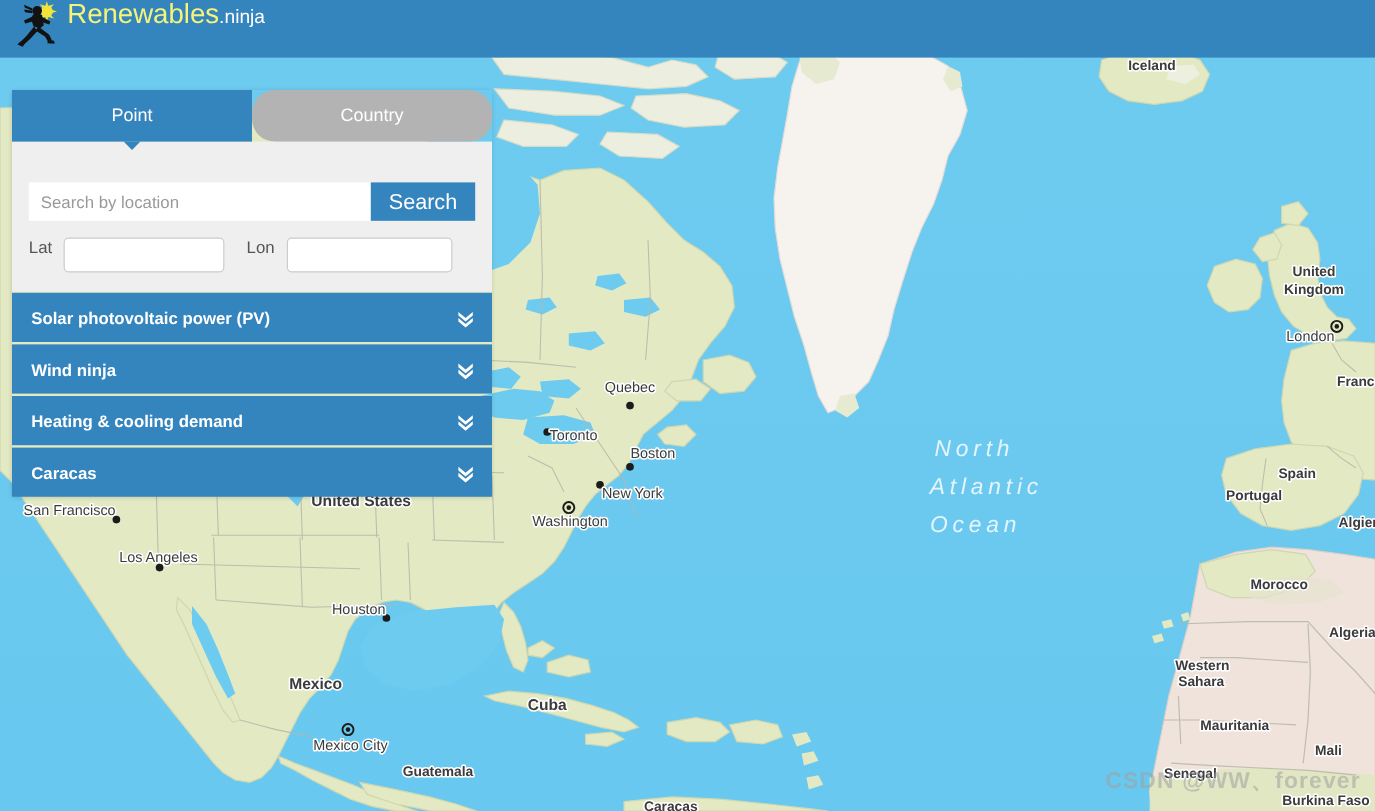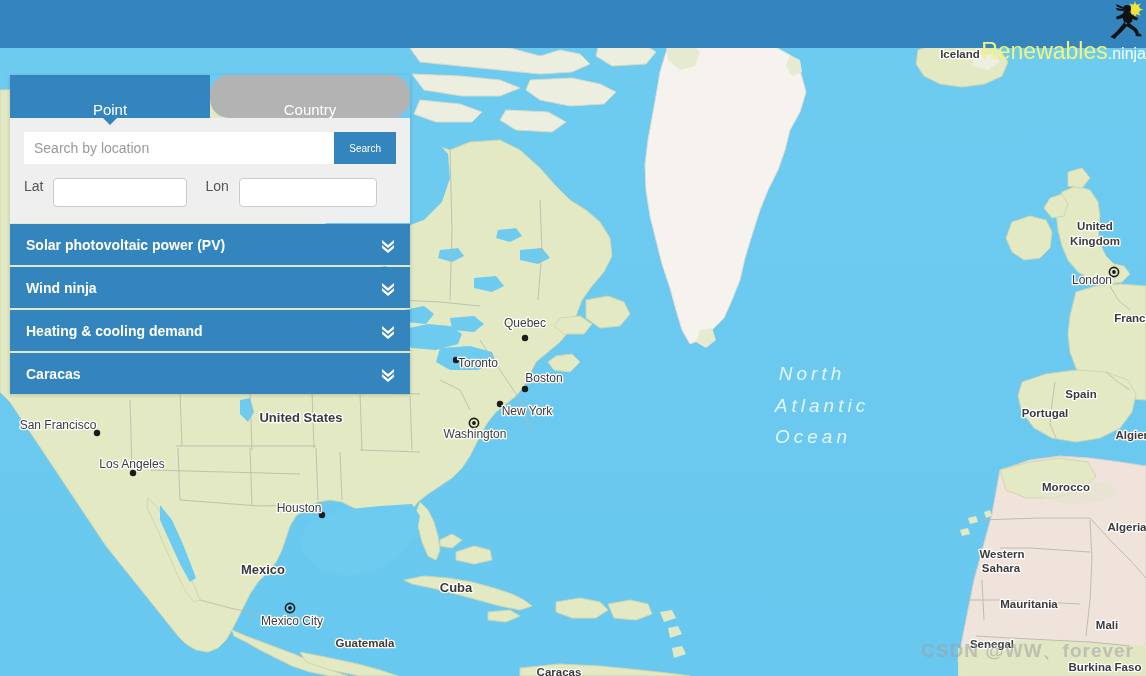--- a/index.html
+++ b/index.html
@@ -52,22 +52,21 @@
   .cap-ring-in  { fill: #1b1b1b; }
 
   
   #header {
     position: absolute;
     left: 0; top: 0;
     width: 1146px; height: 48px;
     background: #3484bd;
     z-index: 40;
     display: flex;
-    align-items: flex-end;
-    flex-direction: column;
+    align-items: flex-start;
   }
   #logo-mark {
     width: 38px; height: 40px;
     margin-left: 12px;
     position: relative;
     flex: 0 0 auto;
   }
   #brand {
     margin-left: 6px;
     font-size: 23px;
@@ -91,21 +90,21 @@
   }
 
   #tabs {
     display: flex;
     height: 43px;
     position: relative;
   }
   .tab {
     flex: 1 1 50%;
     display: flex;
-    align-items: flex-end;
+    align-items: center;
     justify-content: center;
     font-size: 15px;
     color: #ffffff;
     cursor: pointer;
     user-select: none;
     position: relative;
   }
   .tab.active { background: #3484bd; }
   .tab.inactive { background: #b3b3b3; border-radius: 19px; }
   .tab.active::after {
@@ -120,38 +119,39 @@
 
   #panel-body {
     background: #efefef;
     padding: 14px 14px 16px 14px;
   }
 
   #search-row {
     display: flex;
     height: 32px;
     margin-bottom: 14px;
+    margin-top: 20px;
   }
   #search-input {
     flex: 1 1 auto;
     border: none;
     outline: none;
     background: #ffffff;
     font-size: 14px;
     color: #444;
     padding: 0 10px;
     font-family: "Liberation Sans", sans-serif;
   }
   #search-input::placeholder { color: #999; }
   #search-button {
     flex: 0 0 auto;
     background: #3484bd;
     color: #ffffff;
     border: none;
-    font-size: 10px;
+    font-size: 18px;
     padding: 0 15px;
     cursor: pointer;
     font-family: "Liberation Sans", sans-serif;
   }
 
   #coord-row {
     display: flex;
     align-items: flex-start;
   }
   .coord-label {

